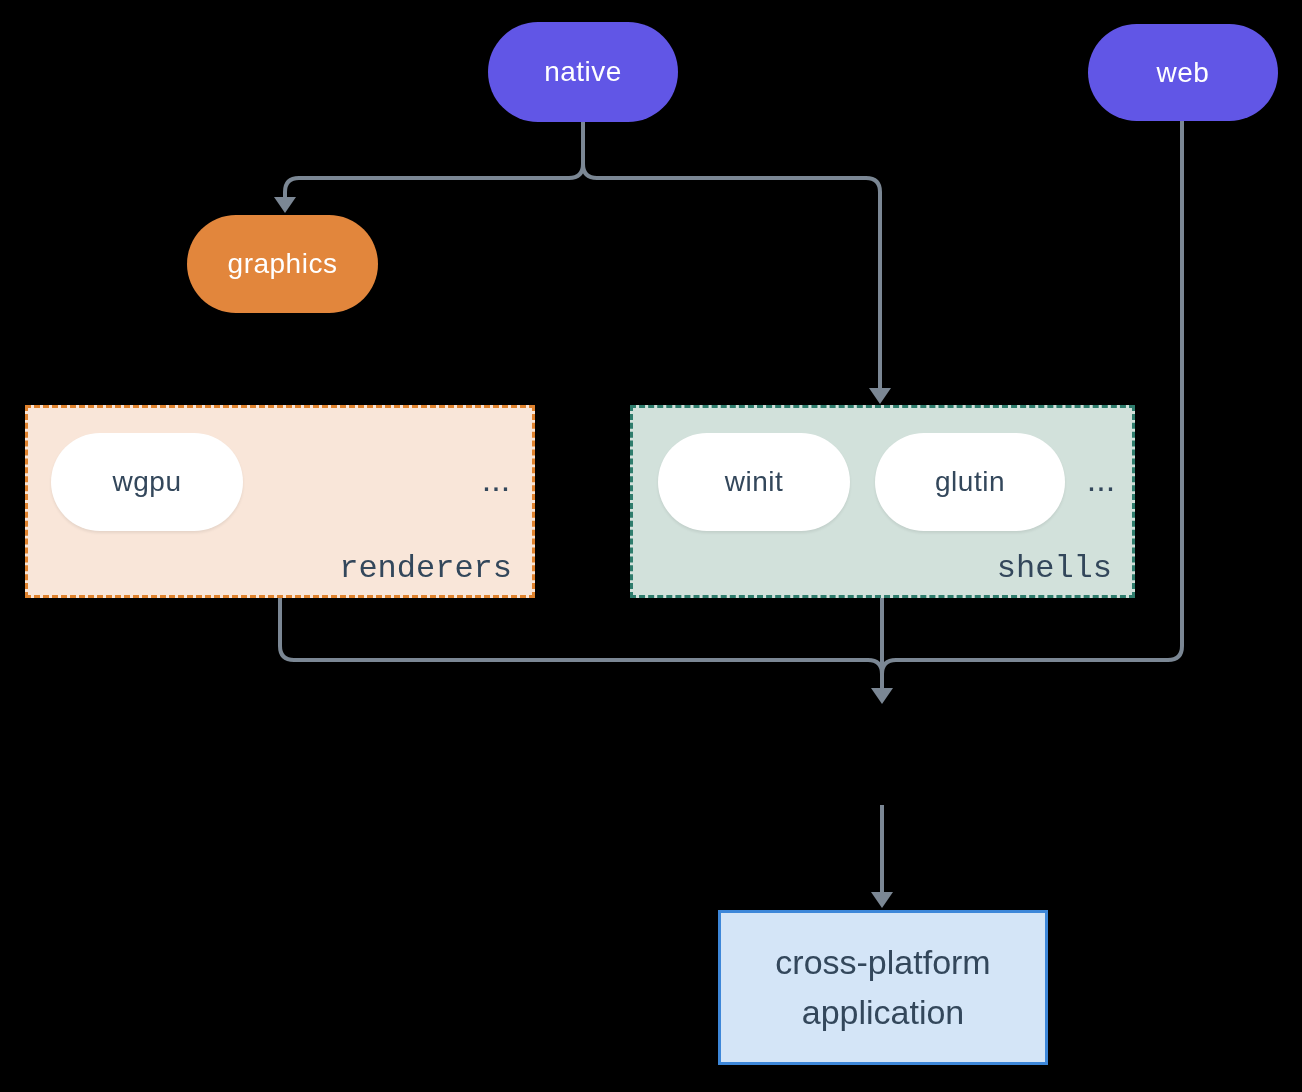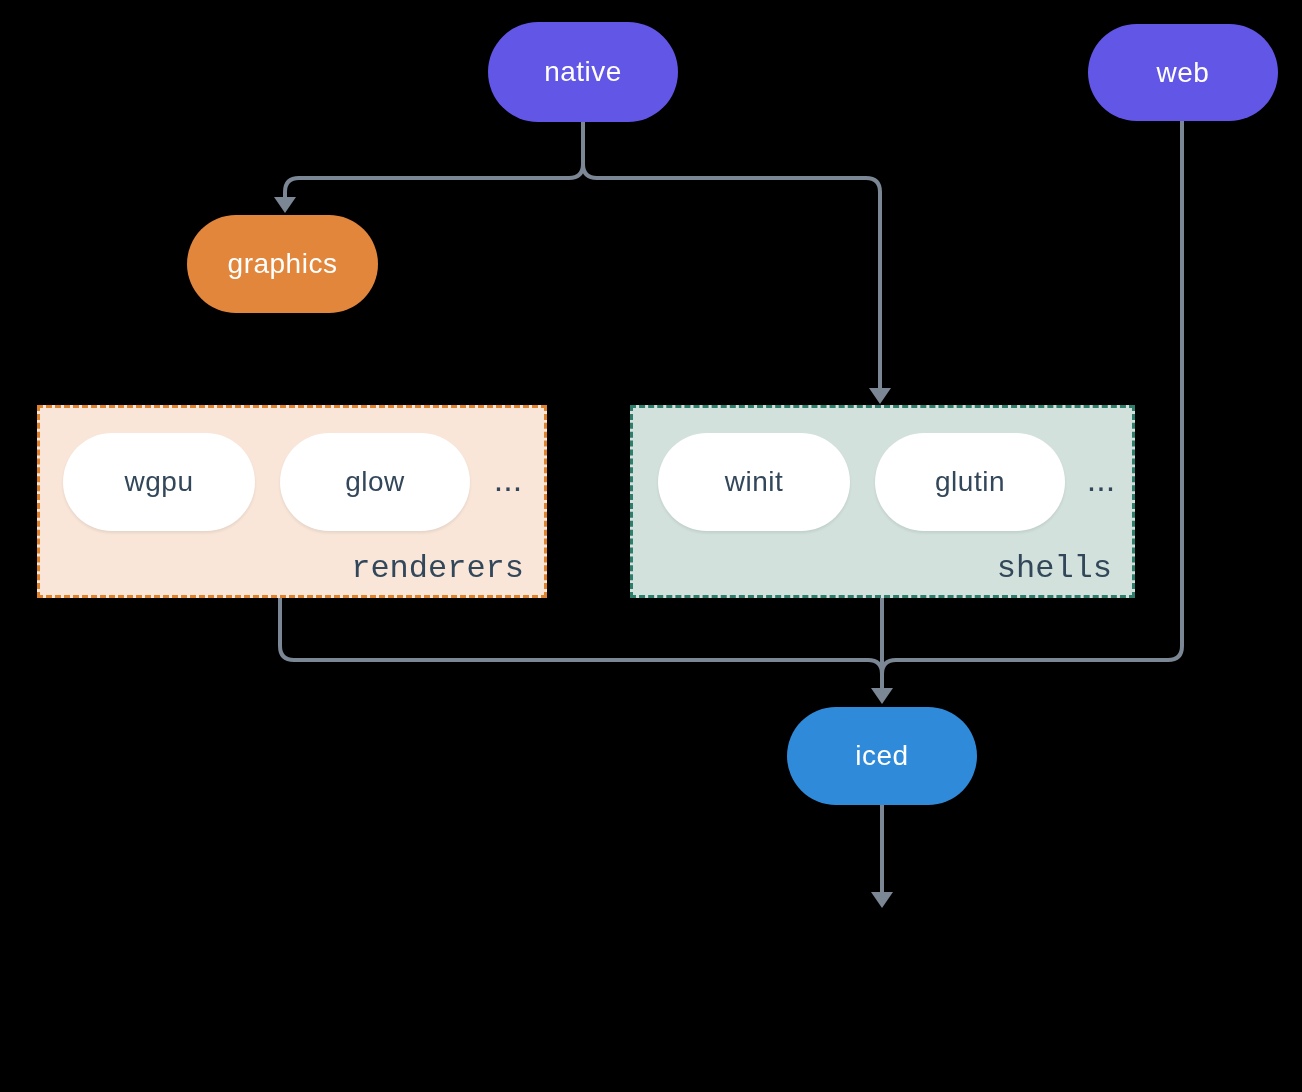--- a/index.html
+++ b/index.html
@@ -18,21 +18,21 @@
   svg.connectors polygon{fill:var(--line);stroke:none;}
   .pill{
     position:absolute;display:flex;align-items:center;justify-content:center;
     border-radius:60px;font-size:28px;letter-spacing:.5px;
   }
   .pill.purple{background:var(--purple);color:var(--white_text);}
   .pill.orange{background:var(--orange);color:var(--white_text);}
   .pill.blue{background:var(--blue);color:var(--white_text);}
   .pill.white{background:var(--pill_bg);color:var(--dark_text);box-shadow:0 2px 3px rgba(0,0,0,0.08);}
   .group{position:absolute;border:3px dashed;box-sizing:border-box;}
-  .group.renderers{background:var(--renderers_bg);border-color:var(--renderers_border);margin-left:12px;}
+  .group.renderers{background:var(--renderers_bg);border-color:var(--renderers_border);}
   .group.shells{background:var(--shells_bg);border-color:var(--shells_border);}
   .group .inner-pill{position:absolute;}
   .group-label{
     position:absolute;right:20px;bottom:8px;font-size:32px;color:var(--dark_text);font-family:Liberation Mono, monospace;
   }
   .ellipsis{
     position:absolute;top:22px;height:98px;width:50px;display:flex;align-items:center;
     justify-content:center;font-size:34px;color:var(--dark_text);
   }
   .app-box{
@@ -69,36 +69,34 @@
   </div>
 
   <div class="pill orange" style="left:187px;top:215px;width:191px;height:98px;justify-content:center;">
     <span>graphics</span>
   </div>
 
   <div class="group renderers" style="left:25px;top:405px;width:510px;height:193px;">
     <div class="pill white inner-pill" style="left:23px;top:25px;width:192px;height:98px;">
       <span>wgpu</span>
     </div>
-    <div class="pill white inner-pill" style="left:240px;top:25px;width:190px;height:98px;">
-      <span>glow</span>
-    </div>
     <div class="ellipsis" style="left:443px;">...</div>
     <div class="group-label">renderers</div>
   </div>
 
   <div class="group shells" style="left:630px;top:405px;width:505px;height:193px;">
     <div class="pill white inner-pill" style="left:25px;top:25px;width:192px;height:98px;">
       <span>winit</span>
     </div>
     <div class="pill white inner-pill" style="left:242px;top:25px;width:190px;height:98px;">
       <span>glutin</span>
     </div>
     <div class="ellipsis" style="left:443px;">...</div>
     <div class="group-label">shells</div>
   </div>
 
-  <div class="pill blue" style="left:787px;top:707px;width:190px;height:98px;">
-    <span>iced</span>
+
+  <div class="app-box">
+    <span>cross-platform</span>
+    <span>application</span>
   </div>
-
 
 </div>
 
 </body></html>

